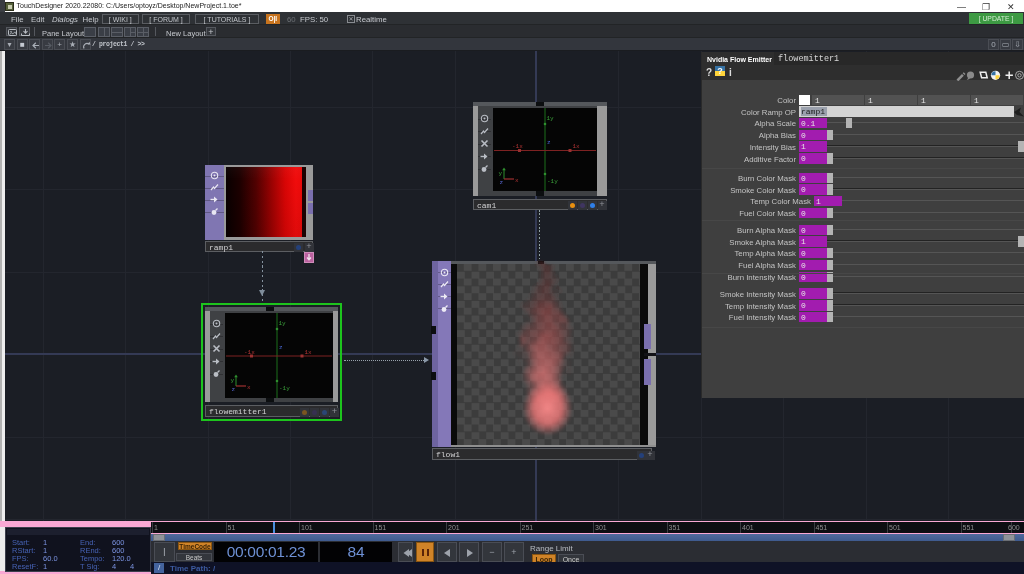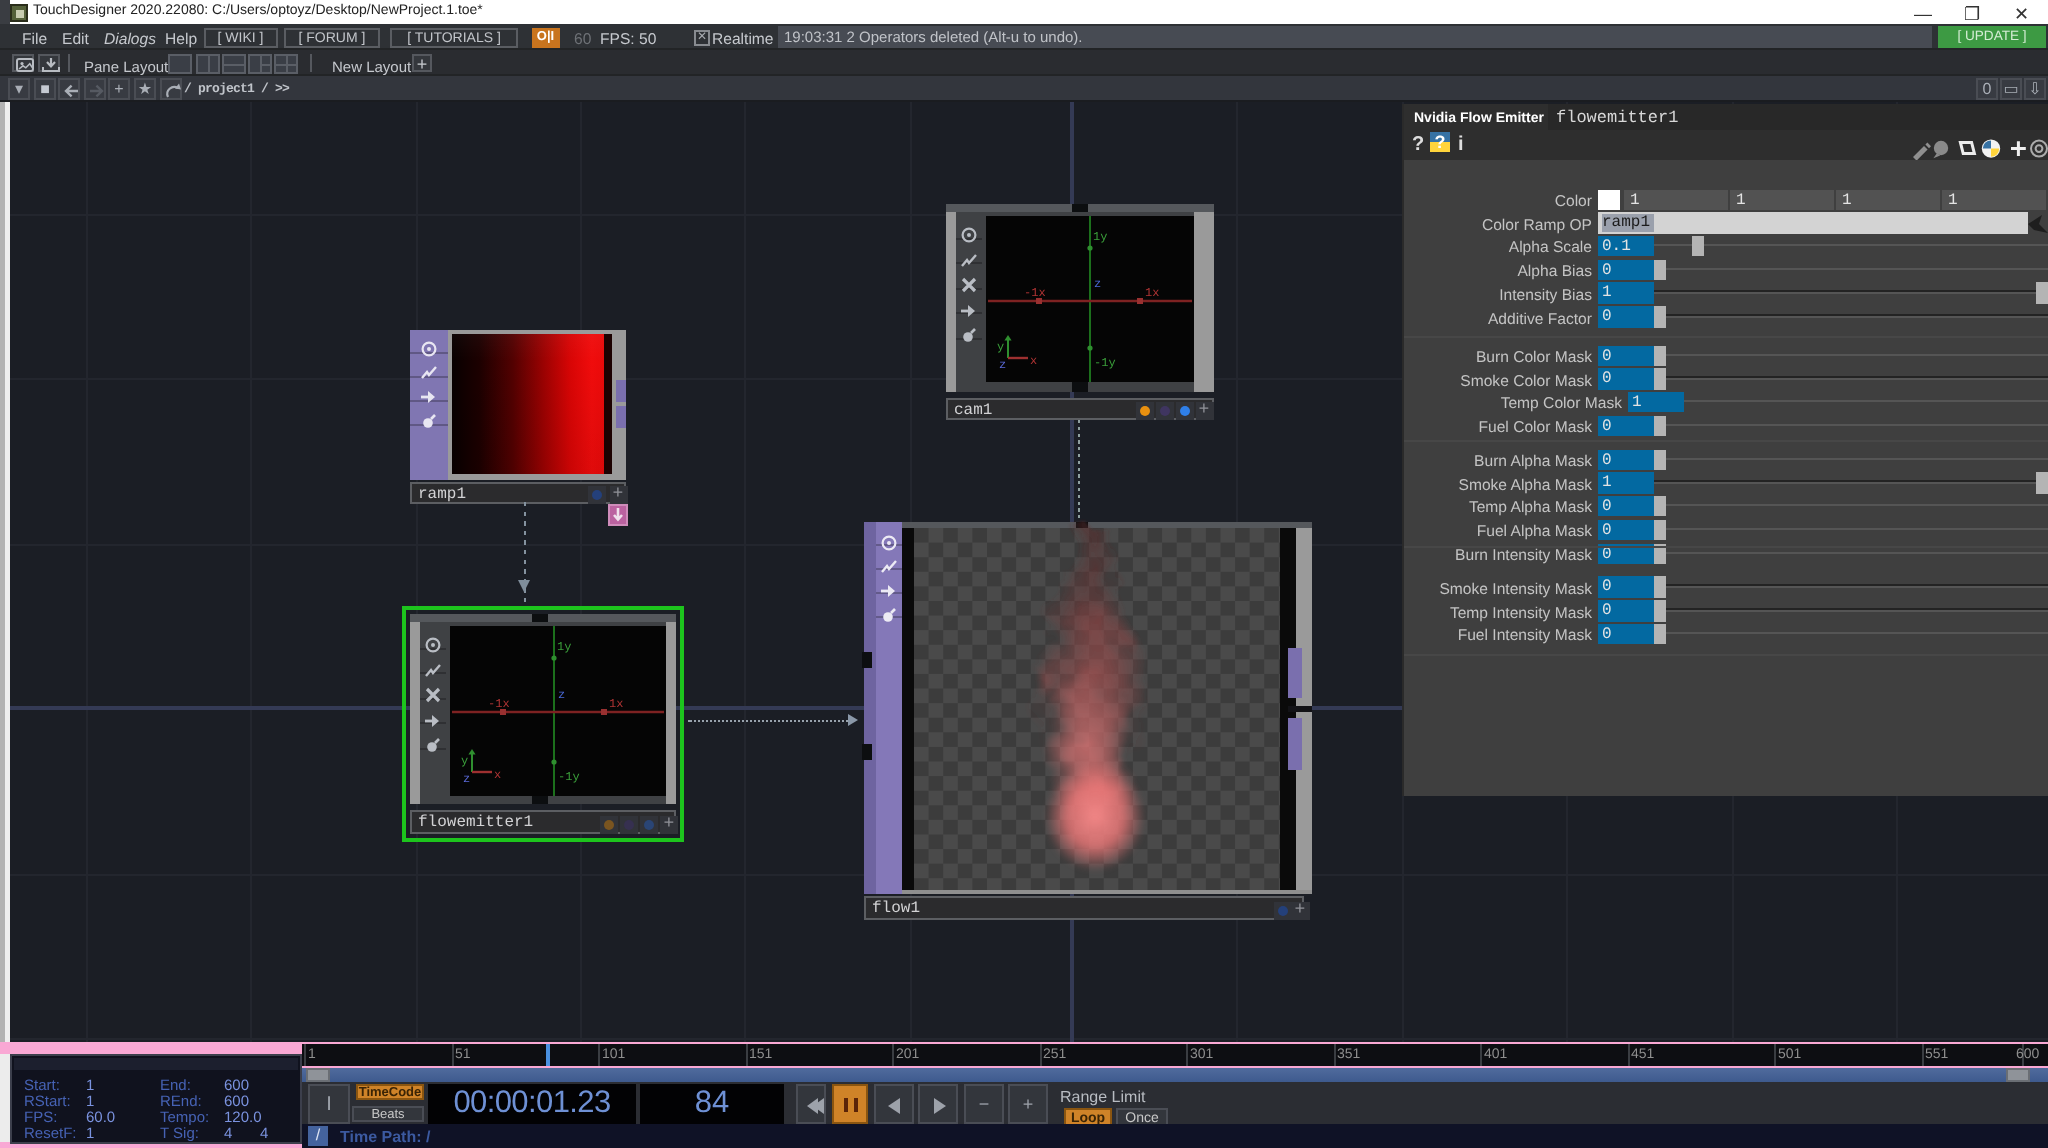--- a/index.html
+++ b/index.html
@@ -44,21 +44,21 @@
 
 #panel{left:701px;top:52px;width:323px;height:346px;background:#3f3f3f;border-left:1px solid #2a2a2a;}
 #panel .ptitle{left:5px;top:3.5px;font-size:7px;font-weight:bold;color:#fff;}
 #panel .pname{left:72px;top:0;width:251px;height:13px;background:#282828;color:#d8d8d8;font-family:"Liberation Mono",monospace;font-size:8.5px;padding:1.5px 0 0 4px;}
 #ptabs{left:0;top:28px;width:323px;height:13px;background:#3a3a3a;border-bottom:1px solid #2b2b2b;}
 .ptab{top:2px;font-size:7.5px;color:#bcbcbc;}
 #ptabs .sel{color:#fff;}
 #tabunderline{left:32px;top:12px;width:31px;height:2px;background:#e8e8e8;}
 .prow{position:absolute;left:0;width:323px;height:11.7px;}
 .plabel{position:absolute;right:229px;top:2px;font-size:7.8px;color:#c4c4c4;white-space:nowrap;}
-.pfield{position:absolute;left:97px;top:0.5px;width:28px;height:10.5px;background:#0369a1;color:#e4e4e4;font-family:"Liberation Mono",monospace;font-size:8px;padding:1px 0 0 2px;}
+.pfield{position:absolute;left:97px;top:0.5px;width:28px;height:10.5px;background:#a21caf;color:#e4e4e4;font-family:"Liberation Mono",monospace;font-size:8px;padding:1px 0 0 2px;}
 .ptrack{position:absolute;left:125px;top:4.5px;width:198px;height:1.5px;background:#232323;border-bottom:1px solid #555;}
 .phandle{position:absolute;top:0.5px;width:6px;height:10.5px;background:#b4b4b4;}
 .psep{position:absolute;left:0;width:323px;height:1px;background:#383838;border-bottom:1px solid #474747;}
 
 #timeline{left:0;top:521px;width:1024px;height:53px;background:#f9a8d4;}
 #whitesliver{left:0;top:6px;width:5px;height:44px;background:#ececec;}
 #infobox{left:5px;top:6px;width:146px;height:45px;background:#10121e;border:1px solid #3c3f4c;}
 #infobox .toprow{position:absolute;left:1px;top:1px;width:142px;height:6px;background:#1c1f2e;}
 .inflabel{position:absolute;font-size:7.5px;color:#4662b4;}
 .infval{position:absolute;font-size:7.5px;color:#7b93e0;}
@@ -101,21 +101,20 @@
   <div class="mitem abs" style="left:52px;font-style:italic;">Dialogs</div>
   <div class="mitem abs" style="left:82.5px;">Help</div>
   <div class="mbox abs" style="left:101.5px;width:37.5px;">[ WIKI ]</div>
   <div class="mbox abs" style="left:142px;width:48px;">[ FORUM ]</div>
   <div class="mbox abs" style="left:195px;width:64px;">[ TUTORIALS ]</div>
   <div id="oibadge" class="abs">O|I</div>
   <div class="mitem abs" style="left:287px;color:#6e7176;">60</div>
   <div class="mitem abs" style="left:300px;">FPS: 50</div>
   <div class="mitem abs" style="left:347px;top:2.5px;width:8px;height:8px;border:1px solid #888b90;color:#a8abb0;font-size:6px;text-align:center;line-height:7px;">✕</div>
   <div class="mitem abs" style="left:356px;">Realtime</div>
-  <div id="msgfield" class="abs">19:03:31 2 Operators deleted (Alt-u to undo).</div>
   <div id="updatebtn" class="abs">[ UPDATE ]</div>
 </div>
 
 <div id="toolbar" class="abs">
   <div class="tbtn abs" style="left:6px;">
         <svg width="9" height="7" style="position:absolute;left:0.5px;top:0.5px;">
           <rect x="0.5" y="0.5" width="8" height="6" rx="1" fill="none" stroke="#b8bcc2" stroke-width="1"></rect>
           <circle cx="3" cy="2.8" r="0.8" fill="#b8bcc2"></circle>
           <path d="M1.5 5.5 l2 -1.6 1.4 1 2 -2 1.6 2.4" fill="none" stroke="#b8bcc2" stroke-width="0.8"></path>
         </svg>

